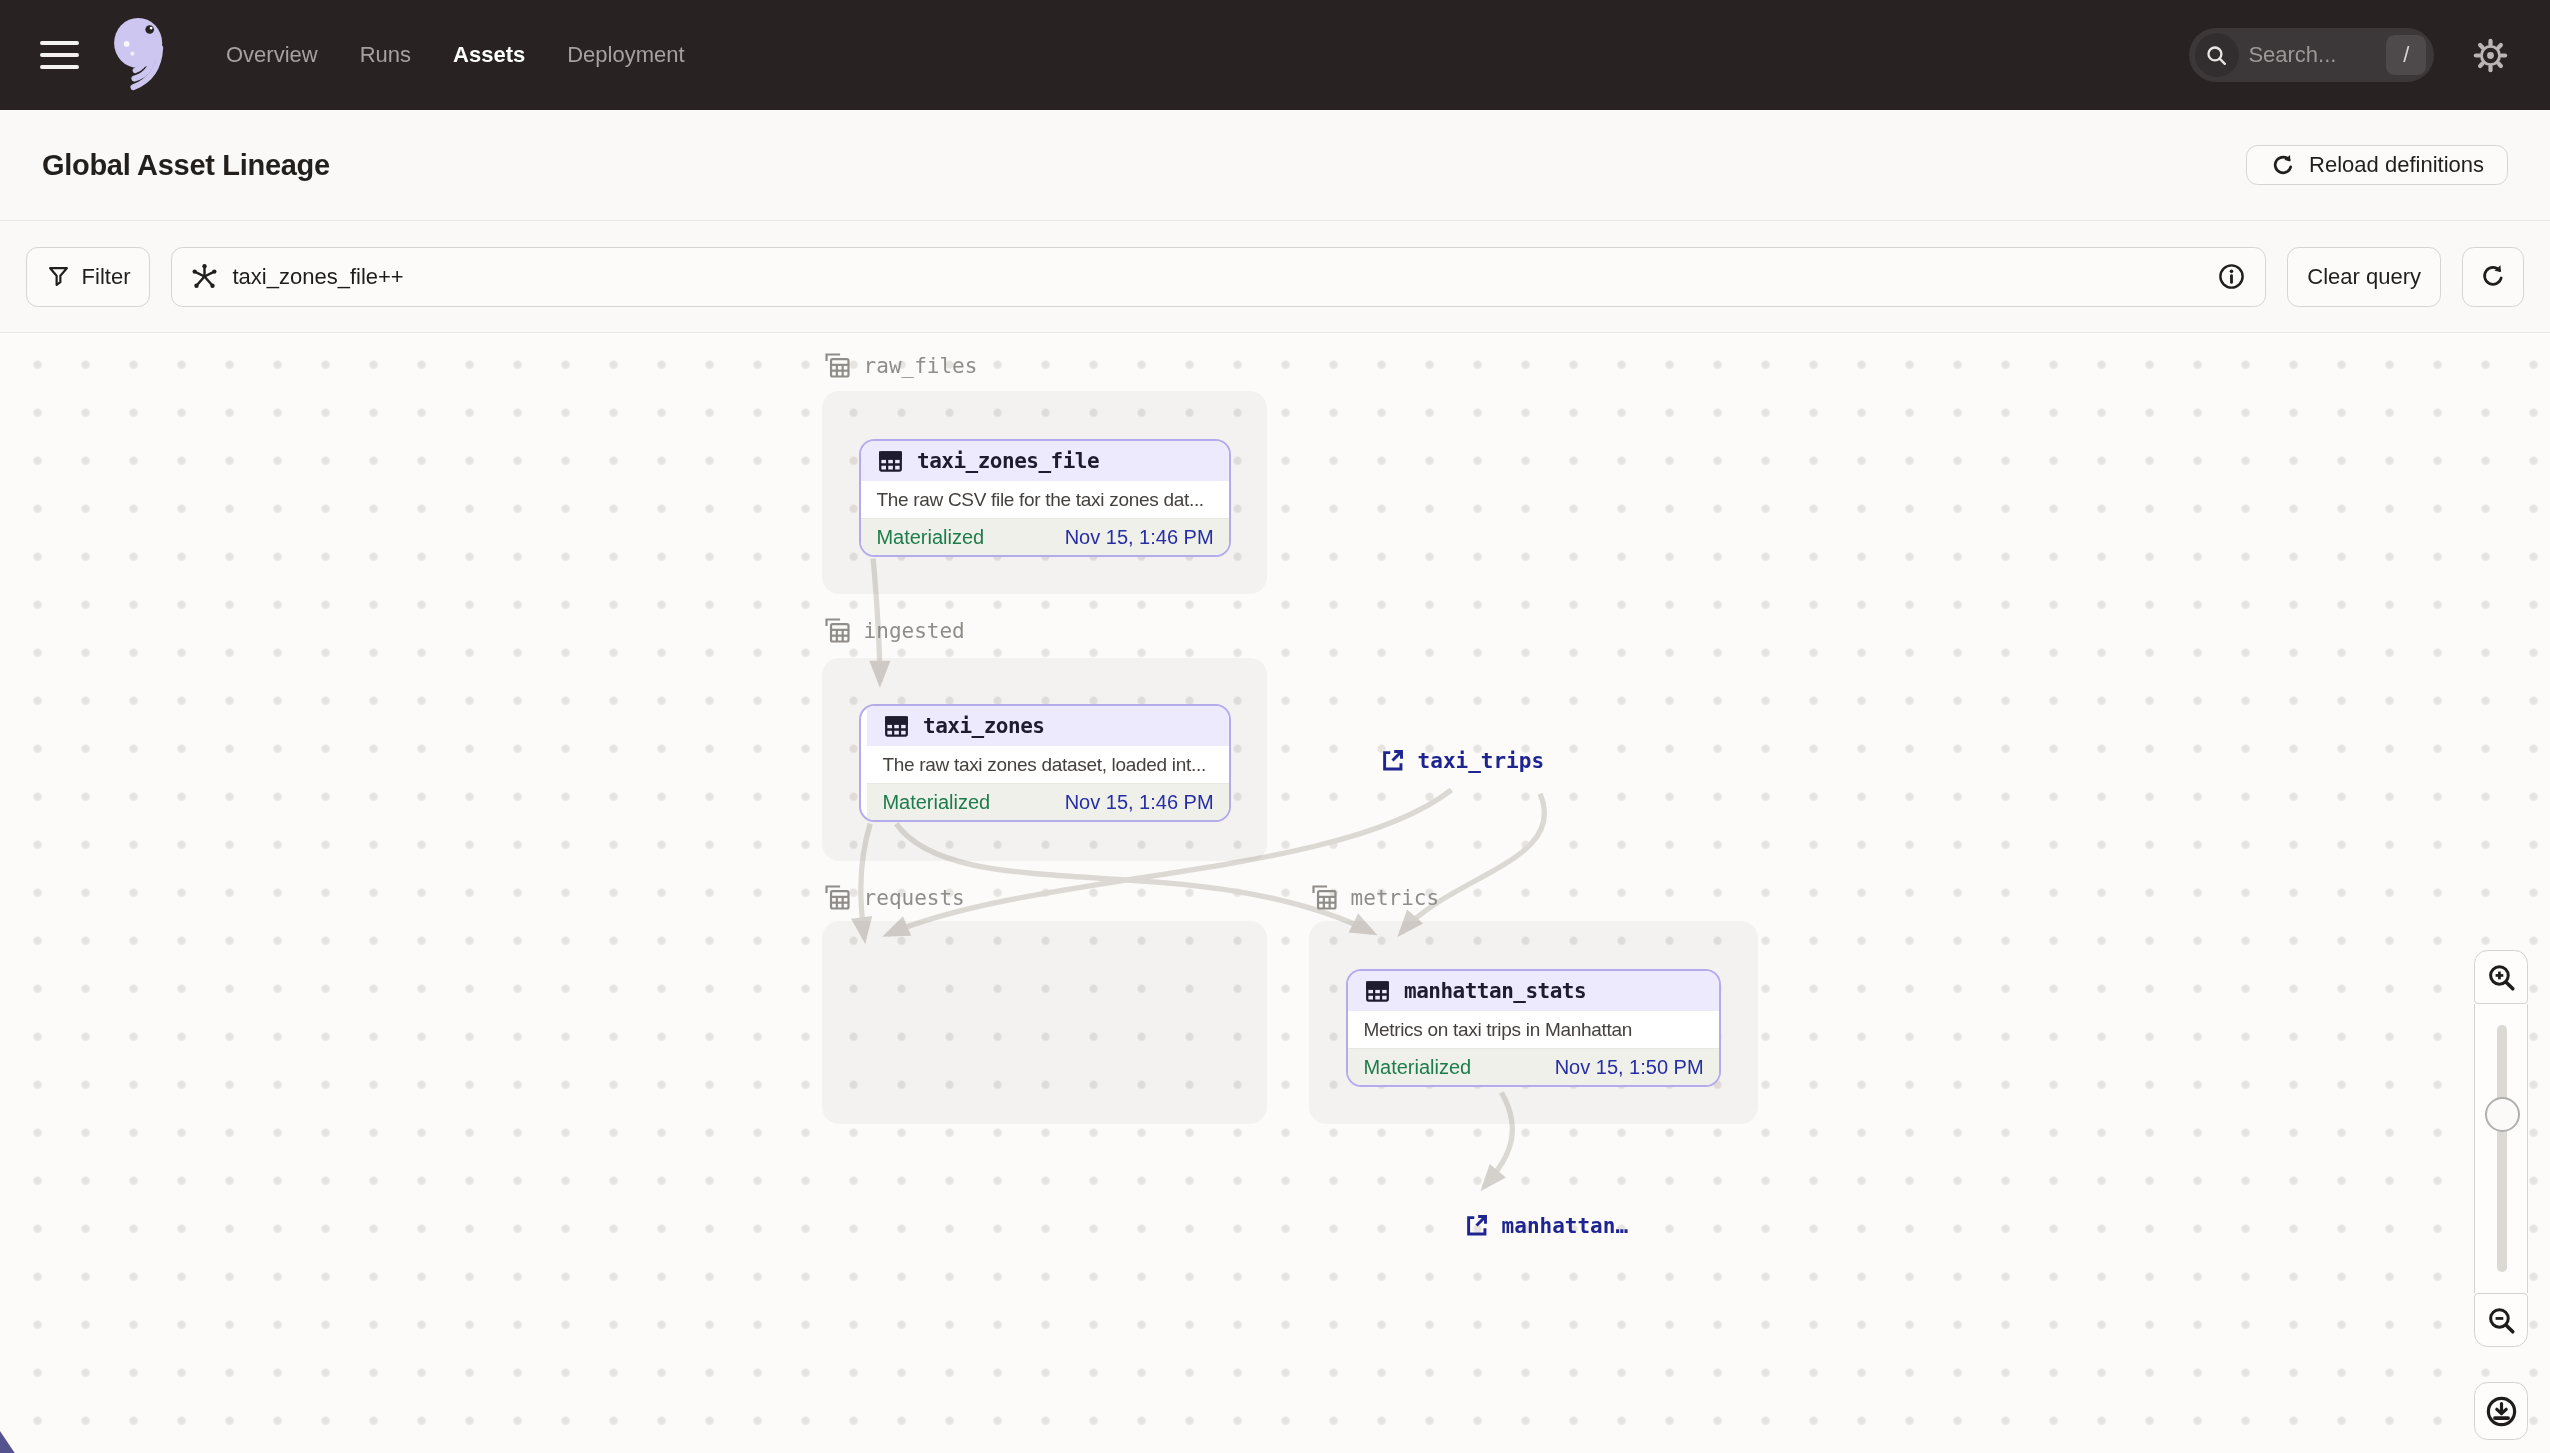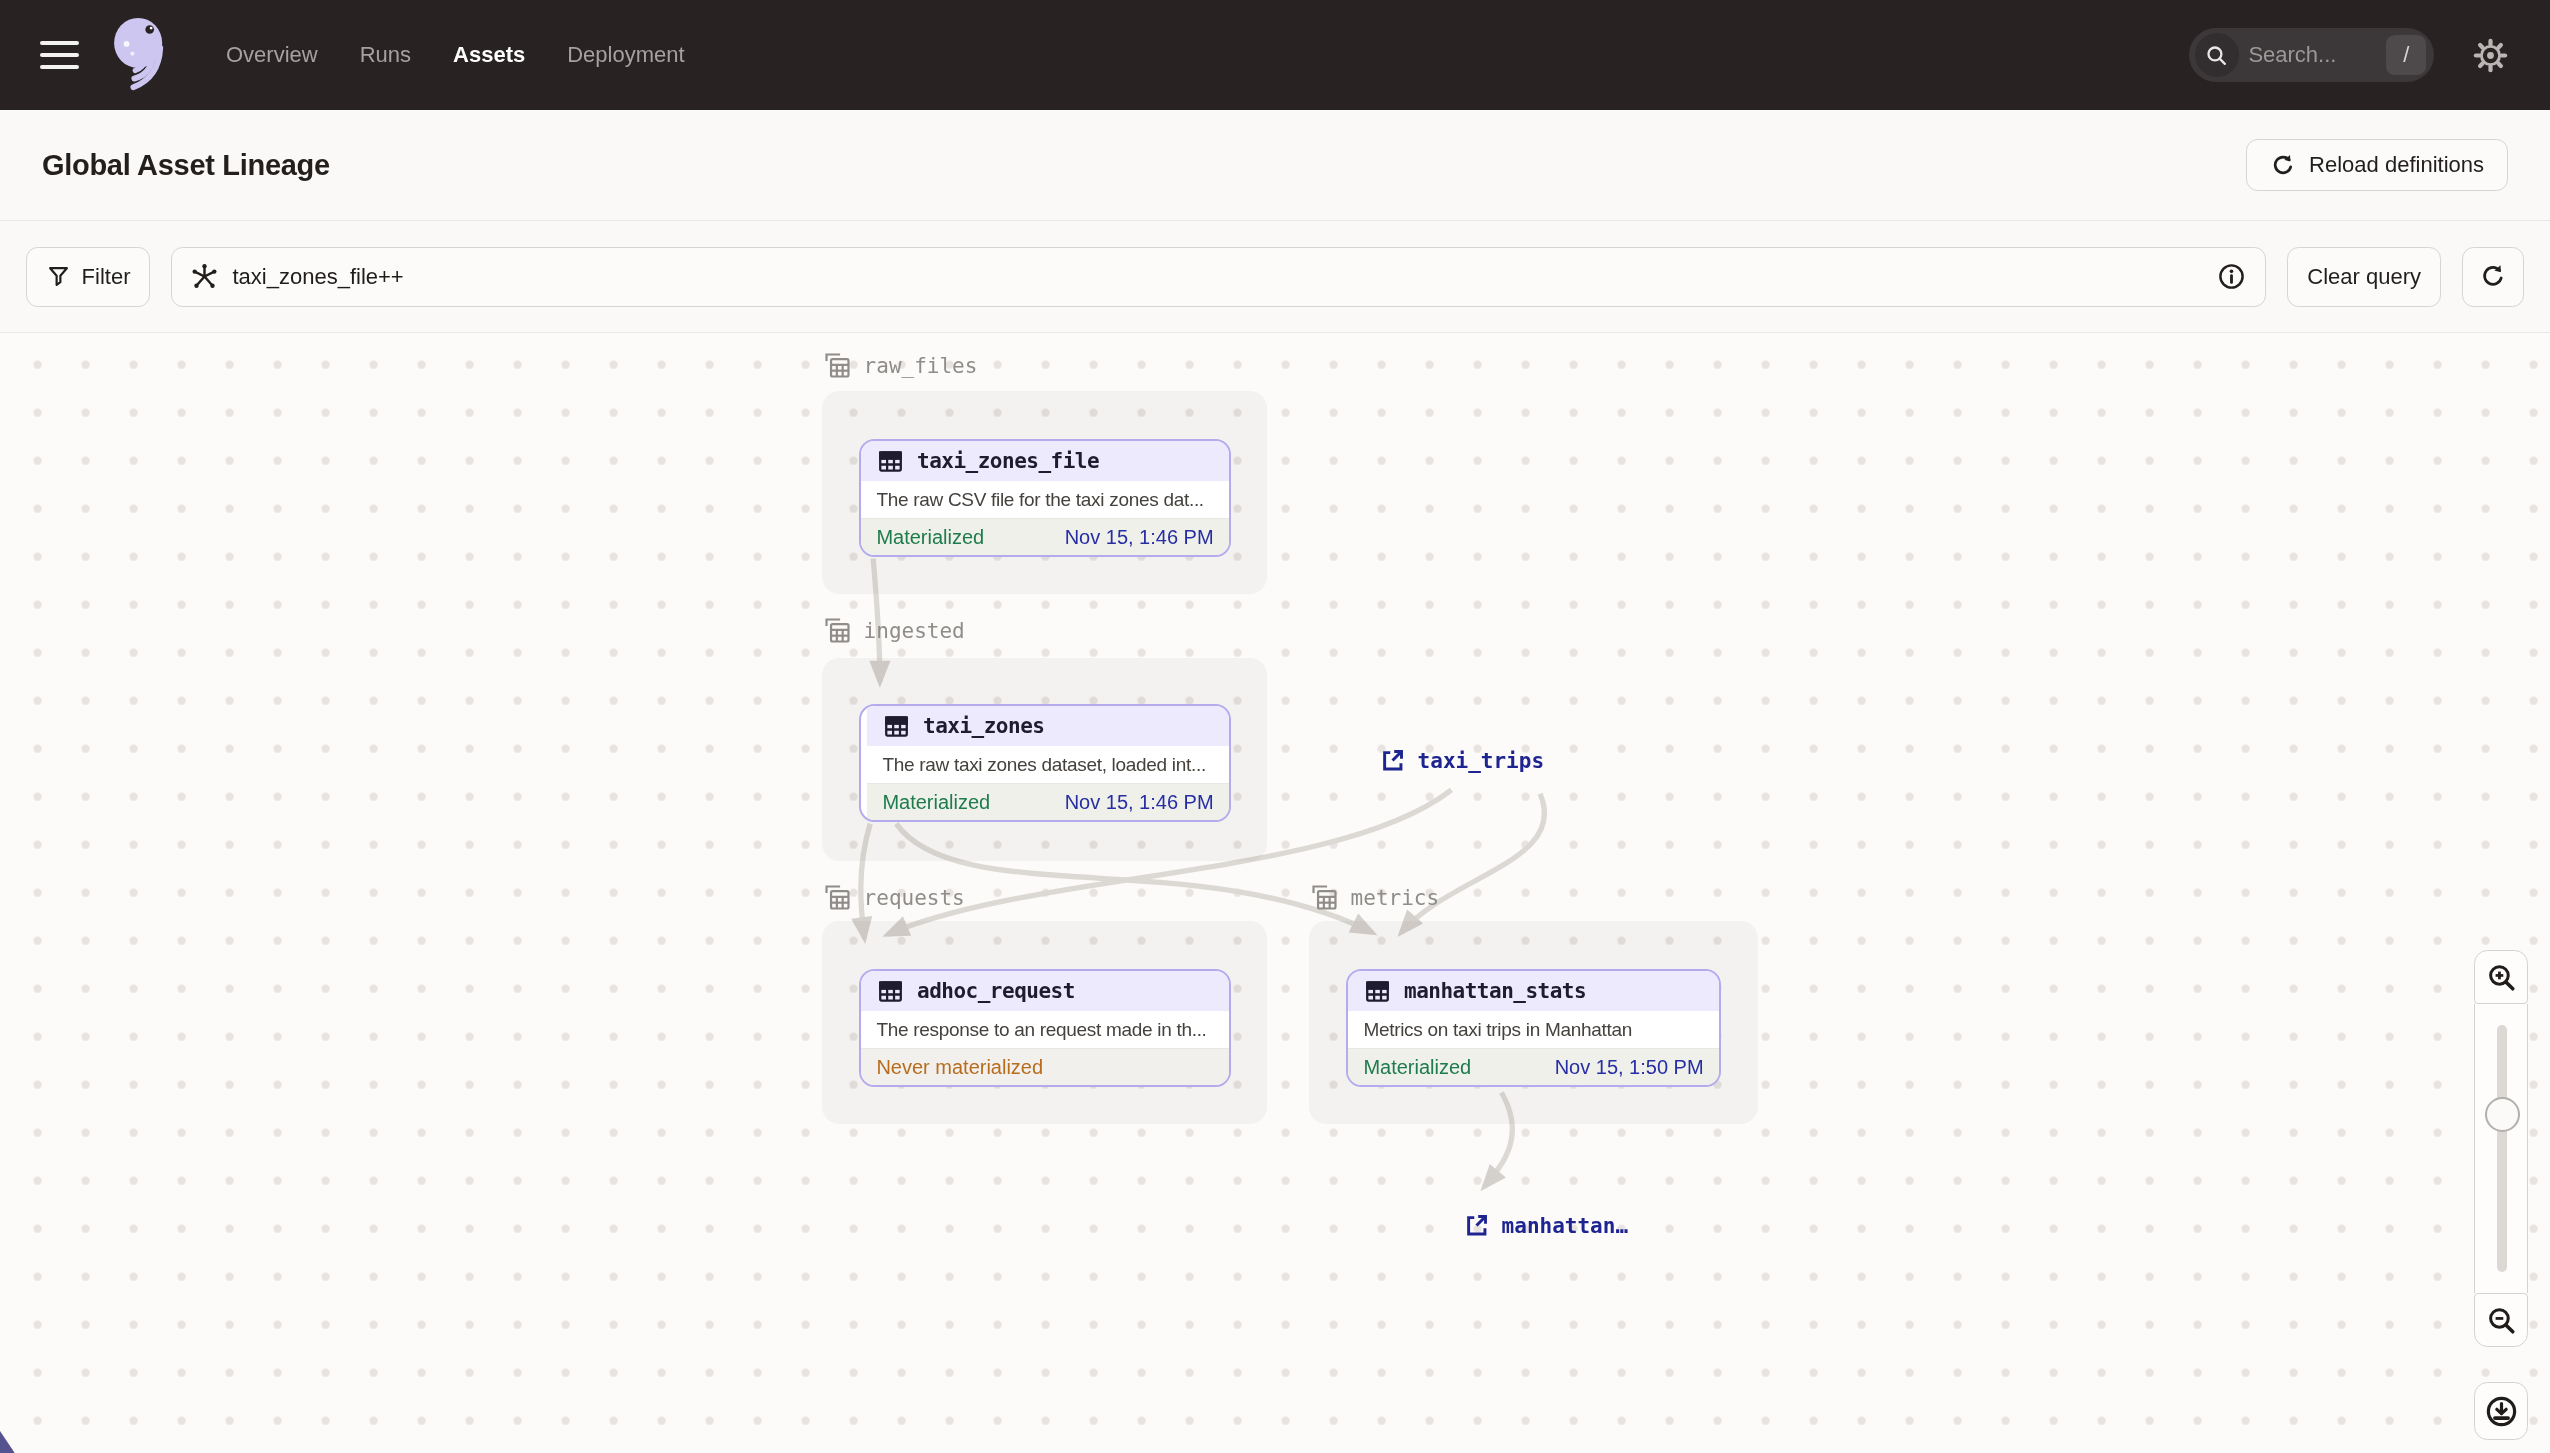--- a/index.html
+++ b/index.html
@@ -18,21 +18,21 @@
   .search-pill { margin-left: auto; width: 245px; height: 54px; border-radius: 27px; background: #3c3738; display: flex; align-items: center; padding: 0 7.7px 0 5.8px; cursor: text; }
   .search-icon-circle { width: 44px; height: 44px; border-radius: 50%; background: #322d2e; display: flex; align-items: center; justify-content: center; flex: none; }
   .search-pill input { flex: 1; min-width: 0; border: 0; outline: 0; background: transparent; font-size: 22px; color: #e8e6e5; padding: 0 9.6px; font-family: "Liberation Sans", sans-serif; }
   .search-pill input::placeholder { color: #9b9897; }
   .kbd-slash { width: 40px; height: 40px; border-radius: 8.7px; background: #4e494a; color: #d8d6d5; font-size: 22px; display: flex; align-items: center; justify-content: center; flex: none; }
   .gear-btn { margin-left: 37px; cursor: pointer; display: flex; }
 
   
   .title-bar { height: 111px; background: #faf9f7; border-bottom: 1.9px solid #eae8e5; display: flex; align-items: center; padding: 0 42px; }
   .page-title { font-size: 29px; font-weight: bold; color: #231f1d; letter-spacing: -0.3px; }
-  .reload-btn { margin-left: auto; height: 52px; background: #fcfbfa; border: 1.9px solid #d7d4d1; border-radius: 11.6px; display: flex; align-items: center; gap: 12.5px; padding: 0 23px; font-size: 22px; color: #211e1c; cursor: pointer; }
+  .reload-btn { margin-left: auto; height: 40px; background: #fcfbfa; border: 1.9px solid #d7d4d1; border-radius: 11.6px; display: flex; align-items: center; gap: 12.5px; padding: 0 23px; font-size: 22px; color: #211e1c; cursor: pointer; }
 
   
   .toolbar { height: 112px; background: #faf9f7; border-bottom: 1.9px solid #eae8e5; display: flex; align-items: center; padding: 0 26px; gap: 21px; }
   .btn { height: 60px; background: #fcfbfa; border: 1.9px solid #d7d4d1; border-radius: 11.6px; display: flex; align-items: center; gap: 10.6px; padding: 0 19px; font-size: 22px; color: #211e1c; cursor: pointer; white-space: nowrap; }
   .query-wrap { position: relative; flex: 1; height: 60px; }
   .query-wrap input { width: 100%; height: 100%; border: 1.9px solid #d7d4d1; border-radius: 11.6px; background: #fcfbfa; font-size: 22px; color: #1f1c1a; padding: 0 67px 0 60px; outline: none; font-family: "Liberation Sans", sans-serif; }
   .query-graph-icon { position: absolute; left: 17.3px; top: 14.5px; }
   .query-info-icon { position: absolute; right: 19px; top: 14.5px; cursor: pointer; }
   .icon-btn { width: 62px; justify-content: center; padding: 0; }
   .materialize-split { height: 60px; border-radius: 11.6px; background: #221d1f; color: #fff; display: flex; align-items: stretch; cursor: pointer; overflow: hidden; }
@@ -302,37 +302,20 @@
           <line x1="7" y1="11.5" x2="20.5" y2="11.5"></line>
             <line x1="11.5" y1="11.5" x2="11.5" y2="20.5"></line>
             <line x1="16" y1="11.5" x2="16" y2="20.5"></line>
             <line x1="7" y1="16" x2="20.5" y2="16"></line>
         </svg>
       </span>
       <span>requests</span>
     </div>
     <div class="group-box" style="left:822px; top:588px; width:445px; height:203px;"></div>
 
-    <div class="asset-node" style="left:859px; top:636px;">
-      <div class="node-header">
-        <span>
-          <svg width="29" height="29" viewBox="0 0 24 24" fill="none" stroke="#201c30" stroke-width="1.9">
-            <rect x="3.5" y="4.5" width="17" height="15" rx="1.2"></rect>
-            <path d="M3.5 9.5 H20.5 M9.2 9.5 V19.5 M14.9 9.5 V19.5 M3.5 14.5 H20.5"></path>
-            <rect x="3.5" y="4.5" width="17" height="5" fill="#201c30"></rect>
-          </svg>
-        </span>
-        <span class="node-name">adhoc_request</span>
-      </div>
-      <div class="node-desc">The response to an request made in th...</div>
-      <div class="node-footer never">
-        <span class="status-orange">Never materialized</span>
-        <span class="node-ts"></span>
-      </div>
-    </div>
 
     <div class="group-label" style="left:1309px; top:549px;">
       <span>
         <svg width="31" height="31" viewBox="0 0 24 24" fill="none" stroke="#8f8c89" stroke-width="1.7">
           <path d="M3.5 8.5 V3.5 H14"></path>
           <rect x="7" y="7" width="13.5" height="13.5" rx="1.2"></rect>
           <line x1="7" y1="11.5" x2="20.5" y2="11.5"></line>
             <line x1="11.5" y1="11.5" x2="11.5" y2="20.5"></line>
             <line x1="16" y1="11.5" x2="16" y2="20.5"></line>
             <line x1="7" y1="16" x2="20.5" y2="16"></line>

